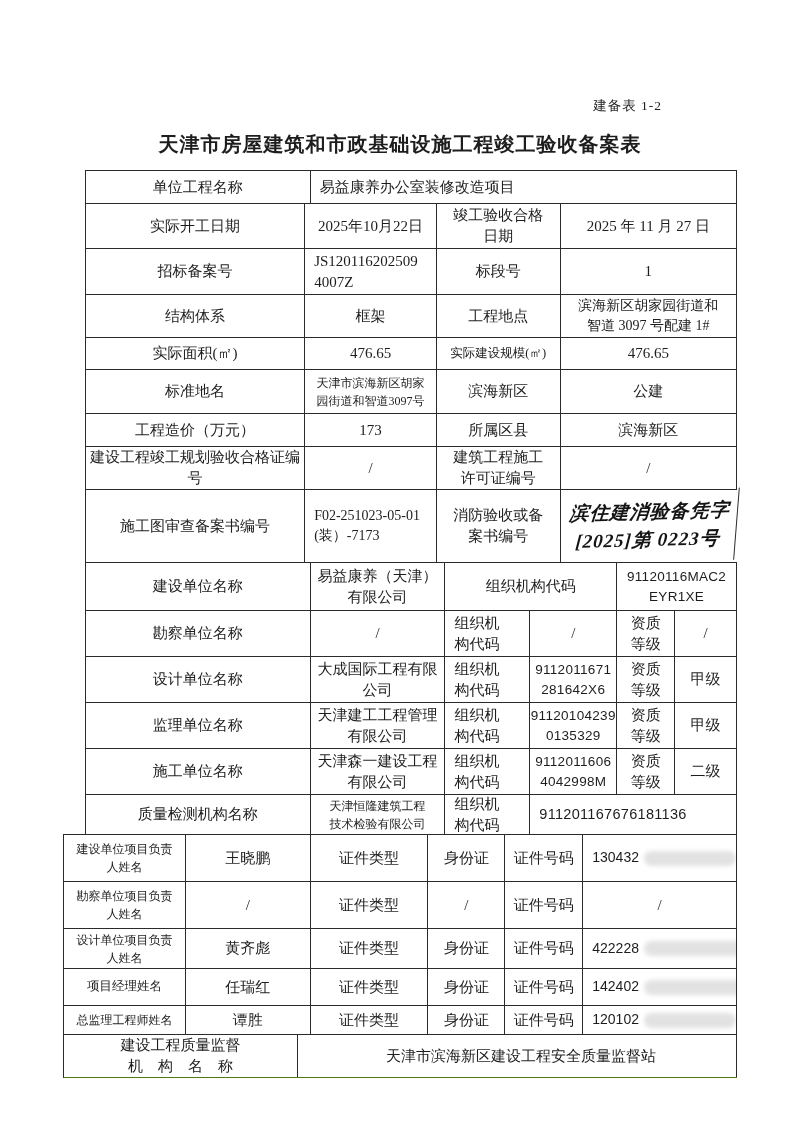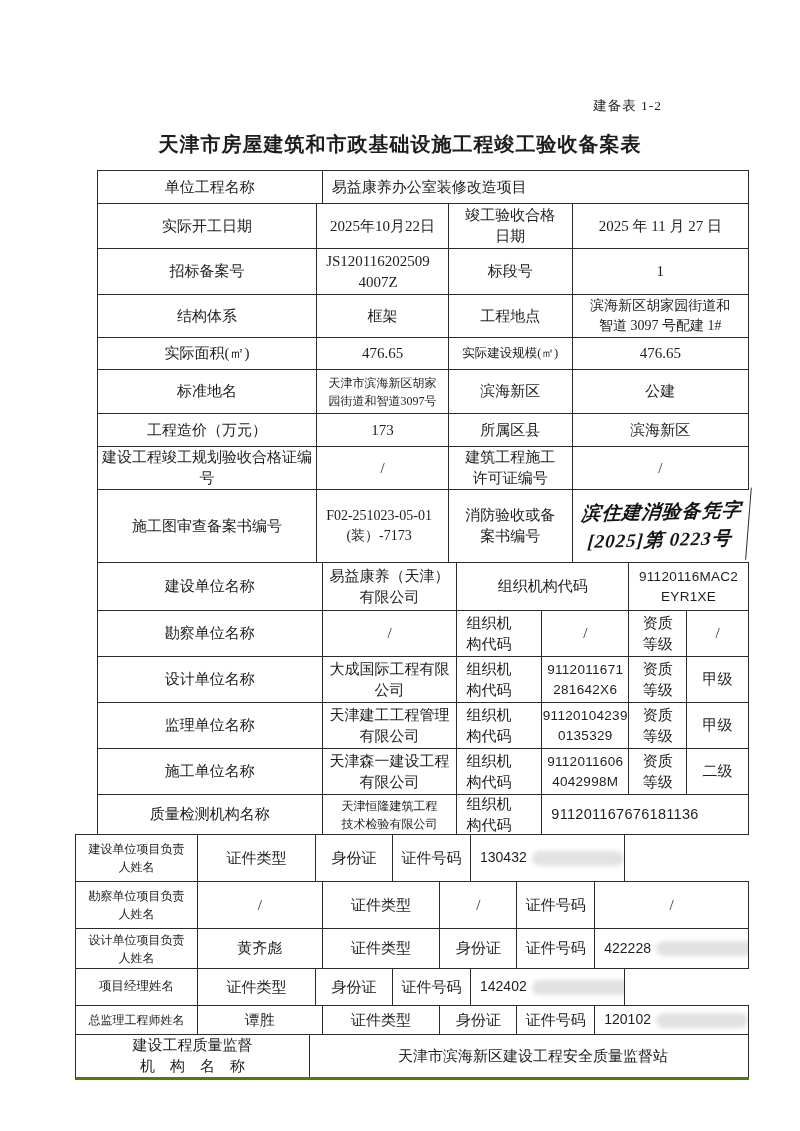--- a/index.html
+++ b/index.html
@@ -15,35 +15,35 @@
   .form-code{
     position:absolute;top:97px;right:138px;
     font-size:13.5px;letter-spacing:1px;
   }
   .title{
     position:absolute;top:131px;left:0;width:100%;
     margin:0;text-align:center;
     font-family:"Liberation Sans","DejaVu Sans",sans-serif;
     font-size:20px;font-weight:700;letter-spacing:1px;
   }
-  .tbl{position:absolute;top:170px;left:75px;width:674px;}
+  .tbl{position:absolute;top:170px;left:63px;width:674px;}
   .trow{display:flex;border-left:1px solid #2b2b2b;border-top:1px solid #2b2b2b;}
   .trow.indent{margin-left:22px;}
-  .trow.last{border-bottom:3px solid #4d7c0f;gap:8px;}
+  .trow.last{border-bottom:1px solid #4d7c0f;gap:8px;}
   .cell{
     box-sizing:border-box;
     border-right:1px solid #2b2b2b;
     display:flex;align-items:center;justify-content:center;
     text-align:center;
     font-size:15px;line-height:1.4;
     white-space:pre-line;
     padding:1px 3px;
     overflow:hidden;
   }
-  .left{justify-content:flex-start;text-align:center;padding-left:9px;}
+  .left{justify-content:flex-start;text-align:left;padding-left:9px;}
   .sm{font-size:12px;line-height:1.5;}
   .sm13{font-size:12.5px;}
   .code{font-family:"Liberation Sans","DejaVu Sans",sans-serif;font-size:13.5px;line-height:1.45;letter-spacing:0.3px;}
   .num{font-family:"Liberation Sans","DejaVu Sans",sans-serif;font-size:14px;}
   .hand{
     font-size:19px;font-weight:700;font-style:italic;
     line-height:1.5;color:#141414;
     transform:rotate(-1.5deg) skewX(-6deg);
     letter-spacing:1px;
   }
@@ -205,20 +205,21 @@
       <div class="cell w135 sm">天津恒隆建筑工程
 技术检验有限公司</div>
       <div class="cell w85 left">组织机
 构代码</div>
       <div class="cell w207 left code" style="font-size:14.5px">911201167676181136</div>
     </div>
 
     <div class="trow" style="height:46px">
       <div class="cell w122 sm">建设单位项目负责
 人姓名</div>
+      <div class="cell w125">王晓鹏</div>
       <div class="cell w118">证件类型</div>
       <div class="cell w77">身份证</div>
       <div class="cell w78">证件号码</div>
       <div class="cell w154 left num">
         <span>130432</span>
         <span class="redact" style="width:92px"></span>
       </div>
     </div>
 
     <div class="trow" style="height:46px">
@@ -239,20 +240,21 @@
       <div class="cell w77">身份证</div>
       <div class="cell w78">证件号码</div>
       <div class="cell w154 left num">
         <span>422228</span>
         <span class="redact" style="width:108px"></span>
       </div>
     </div>
 
     <div class="trow" style="height:36px">
       <div class="cell w122 sm13">项目经理姓名</div>
+      <div class="cell w125">任瑞红</div>
       <div class="cell w118">证件类型</div>
       <div class="cell w77">身份证</div>
       <div class="cell w78">证件号码</div>
       <div class="cell w154 left num">
         <span>142402</span>
         <span class="redact" style="width:108px"></span>
       </div>
     </div>
 
     <div class="trow" style="height:28px">

